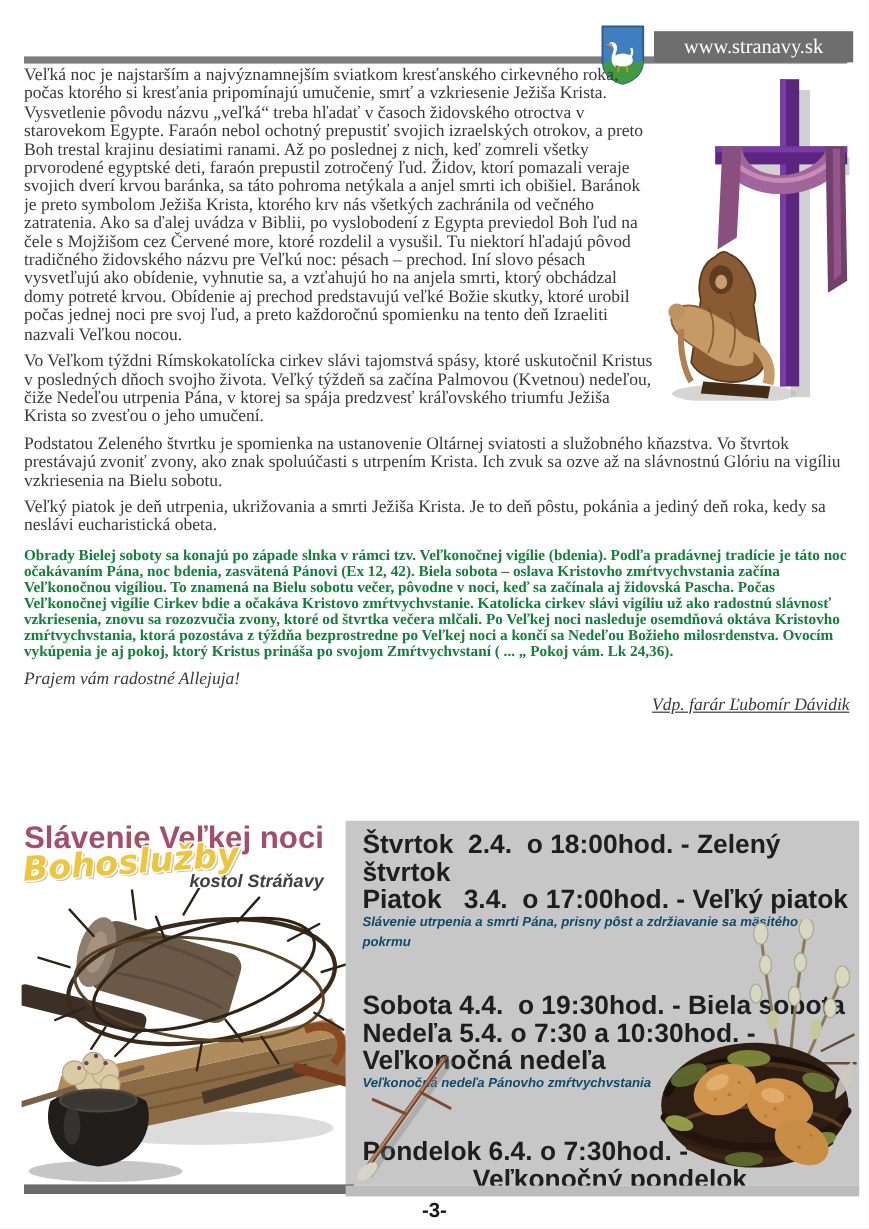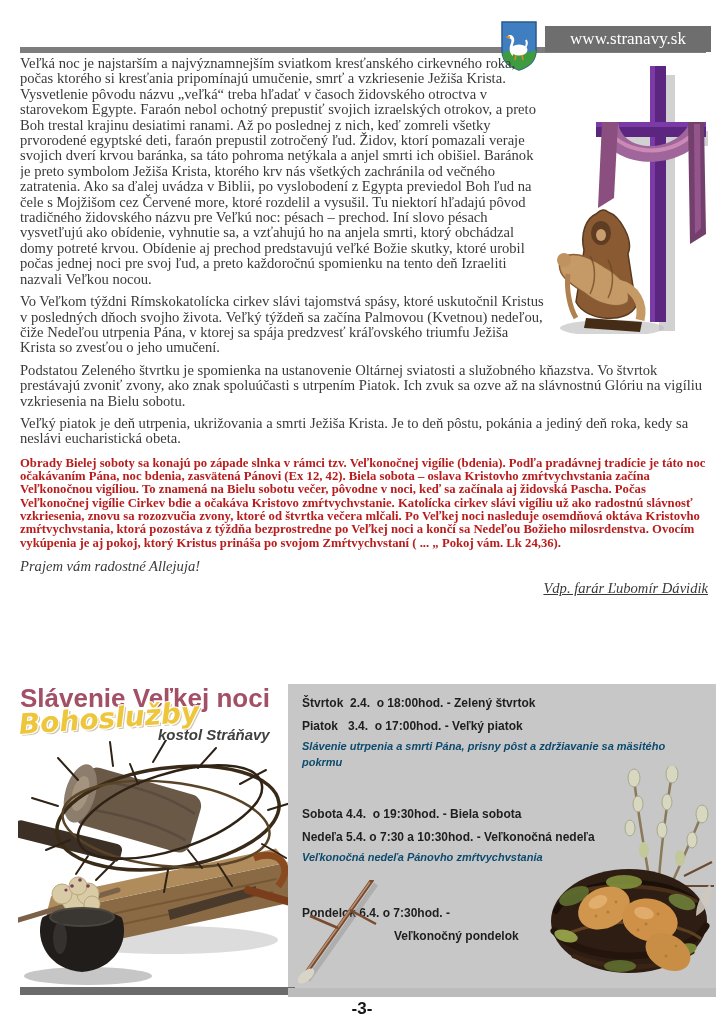--- a/index.html
+++ b/index.html
@@ -17,21 +17,21 @@
   }
   .crest { position:absolute; left:500px; top:20px; width:38px; height:52px; }
 
   
   .article {
     position:absolute; left:20px; top:56px; width:688px; height:624px;
     font-size:14.6px; line-height:15.4px; overflow:hidden;
   }
   .article p { margin:0 0 7px 0; }
   .pieta-float { float:right; width:152px; height:276px; margin:2px 0 4px 10px; }
-  .bold-par { font-weight:bold; font-size:12.7px; line-height:13.3px; color:#b91c1c; margin-top:10px !important; }
+  .bold-par { font-weight:bold; font-size:12.7px; line-height:13.3px; color:#15803d; margin-top:10px !important; }
   .closing  { font-style:italic; margin-top:9px !important; }
   .signature { font-style:italic; text-align:right; margin-top:1px !important;text-decoration:underline; }
 
   
   .section-title {
     position:absolute; left:20px; top:683px;
     font-family:"Liberation Sans", sans-serif; font-weight:bold;
     font-size:26px; color:#a34f66;
   }
   .subtitle {
@@ -42,21 +42,21 @@
                  2px 2px 0 rgba(120,90,20,.35);
   }
   .location {
     position:absolute; left:158px; top:726px;
     font-family:"Liberation Sans", sans-serif; font-weight:bold; font-style:italic;
     font-size:15px; color:#404040;
   }
 
   .panel { position:absolute; left:288px; top:684px; width:428px; height:304px; background:#c7c7c7; }
   .panel-lines { position:absolute; left:14px; top:8px; width:406px; font-family:"Liberation Sans", sans-serif; }
-  .line-main { font-weight:bold; font-size:12px; line-height:23px; color:#1e1e1e; white-space:pre-wrap; }
+  .line-main { font-weight:bold; font-size:22px; line-height:23px; color:#1e1e1e; white-space:pre-wrap; }
   .line-note { font-weight:bold; font-style:italic; font-size:11px; line-height:16px; color:#0c4a6e; }
   .mt-a { margin-top:33px; }
   .mt-b { margin-top:37px; }
   .indent { padding-left:92px; }
 
   .still-life { position:absolute; left:18px; top:740px; width:278px; height:248px; }
   .nest  { position:absolute; right:2px; bottom:8px; width:180px; height:214px; }
   .twig  { position:absolute; left:-8px; bottom:0; width:104px; height:108px; }
 
   
@@ -119,21 +119,21 @@
           <circle cx="8" cy="54" r="7" fill="#c09260"></circle>
           <path d="M12,68 C10,84 14,102 20,112" stroke="#b08050" stroke-width="5" fill="none"></path>
           <path d="M62,78 C80,82 88,98 84,114" stroke="#c69a66" stroke-width="9" fill="none"></path>
           <path d="M34,50 C40,60 40,76 34,88 M52,54 C58,64 58,80 52,92" stroke="#6b4423" stroke-width="1.5" fill="none" opacity="0.7"></path>
         </g>
       </svg>
     </div>
 
     <p>Veľká noc je najstarším a najvýznamnejším sviatkom kresťanského cirkevného roka, počas ktorého si kresťania pripomínajú umučenie, smrť a vzkriesenie Ježiša Krista. Vysvetlenie pôvodu názvu „veľká“ treba hľadať v časoch židovského otroctva v starovekom Egypte. Faraón nebol ochotný prepustiť svojich izraelských otrokov, a preto Boh trestal krajinu desiatimi ranami. Až po poslednej z nich, keď zomreli všetky prvorodené egyptské deti, faraón prepustil zotročený ľud. Židov, ktorí pomazali veraje svojich dverí krvou baránka, sa táto pohroma netýkala a anjel smrti ich obišiel. Baránok je preto symbolom Ježiša Krista, ktorého krv nás všetkých zachránila od večného zatratenia. Ako sa ďalej uvádza v Biblii, po vyslobodení z Egypta previedol Boh ľud na čele s Mojžišom cez Červené more, ktoré rozdelil a vysušil. Tu niektorí hľadajú pôvod tradičného židovského názvu pre Veľkú noc: pésach – prechod. Iní slovo pésach vysvetľujú ako obídenie, vyhnutie sa, a vzťahujú ho na anjela smrti, ktorý obchádzal domy potreté krvou. Obídenie aj prechod predstavujú veľké Božie skutky, ktoré urobil počas jednej noci pre svoj ľud, a preto každoročnú spomienku na tento deň Izraeliti nazvali Veľkou nocou.</p>
     <p>Vo Veľkom týždni Rímskokatolícka cirkev slávi tajomstvá spásy, ktoré uskutočnil Kristus v posledných dňoch svojho života. Veľký týždeň sa začína Palmovou (Kvetnou) nedeľou, čiže Nedeľou utrpenia Pána, v ktorej sa spája predzvesť kráľovského triumfu Ježiša Krista so zvesťou o jeho umučení.</p>
-    <p>Podstatou Zeleného štvrtku je spomienka na ustanovenie Oltárnej sviatosti a služobného kňazstva. Vo štvrtok prestávajú zvoniť zvony, ako znak spoluúčasti s utrpením Piatok. Ich zvuk sa ozve až na slávnostnú Glóriu na vigíliu vzkriesenia na Bielu sobotu.</p>
+    <p>Podstatou Zeleného štvrtku je spomienka na ustanovenie Oltárnej sviatosti a služobného kňazstva. Vo štvrtok prestávajú zvoniť zvony, ako znak spoluúčasti s utrpením Krista. Ich zvuk sa ozve až na slávnostnú Glóriu na vigíliu vzkriesenia na Bielu sobotu.</p>
     <p>Veľký piatok je deň utrpenia, ukrižovania a smrti Ježiša Krista. Je to deň pôstu, pokánia a jediný deň roka, kedy sa neslávi eucharistická obeta.</p>
     <p class="bold-par">Obrady Bielej soboty sa konajú po západe slnka v rámci tzv. Veľkonočnej vigílie (bdenia). Podľa pradávnej tradície je táto noc očakávaním Pána, noc bdenia, zasvätená Pánovi (Ex 12, 42). Biela sobota – oslava Kristovho zmŕtvychvstania začína Veľkonočnou vigíliou. To znamená na Bielu sobotu večer, pôvodne v noci, keď sa začínala aj židovská Pascha. Počas Veľkonočnej vigílie Cirkev bdie a očakáva Kristovo zmŕtvychvstanie. Katolícka cirkev slávi vigíliu už ako radostnú slávnosť vzkriesenia, znovu sa rozozvučia zvony, ktoré od štvrtka večera mlčali. Po Veľkej noci nasleduje osemdňová oktáva Kristovho zmŕtvychvstania, ktorá pozostáva z týždňa bezprostredne po Veľkej noci a končí sa Nedeľou Božieho milosrdenstva. Ovocím vykúpenia je aj pokoj, ktorý Kristus prináša po svojom Zmŕtvychvstaní ( ... „ Pokoj vám. Lk 24,36).</p>
     <p class="closing">Prajem vám radostné Allejuja!</p>
     <p class="signature">Vdp. farár Ľubomír Dávidik</p>
   </div>
 
   <div class="section-title">Slávenie Veľkej noci</div>
   <div class="subtitle">Bohoslužby</div>
   <div class="location">kostol Stráňavy</div>
 

